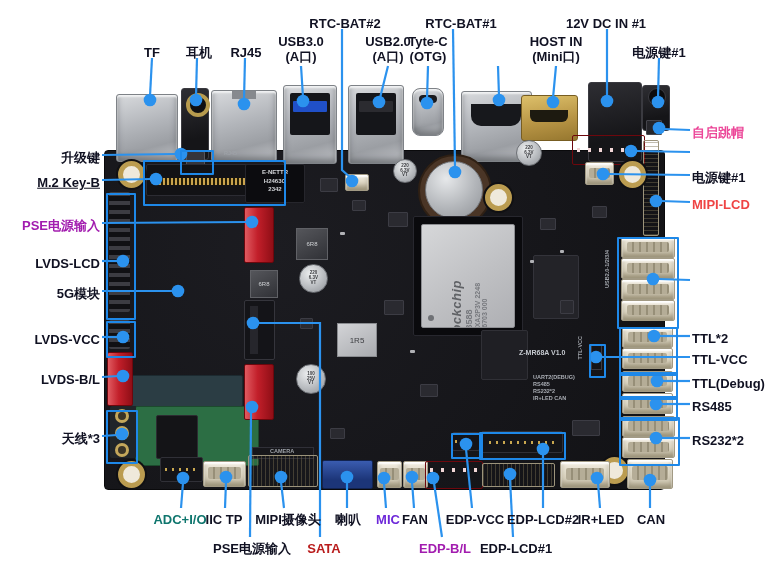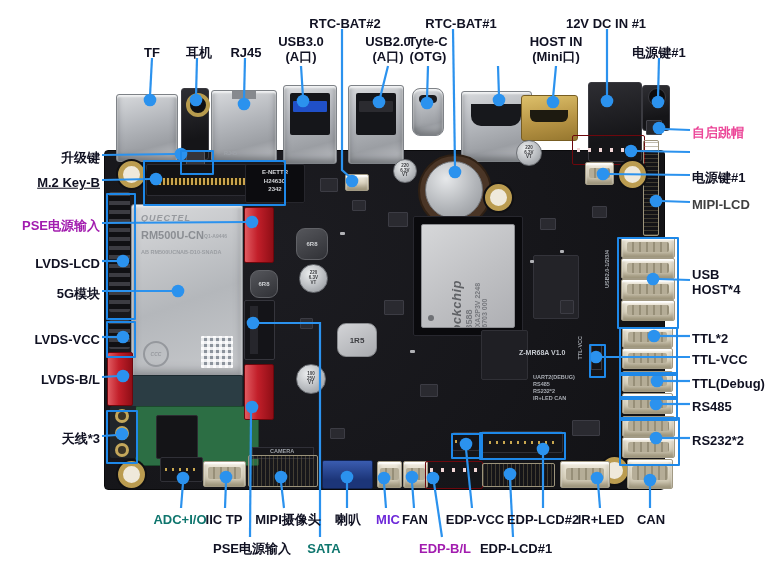--- a/index.html
+++ b/index.html
@@ -31,22 +31,22 @@
   .fpc{background:linear-gradient(180deg,#e7e0cd,#cfc7ae);border:1px solid #9c947c;border-radius:2px;
        background-image:repeating-linear-gradient(90deg,rgba(120,110,80,.45) 0 1px,rgba(0,0,0,0) 1px 4px);}
   .pinheader{background:#0e0e11;border-radius:2px;
        background-image:repeating-linear-gradient(180deg,#3c3c42 0 4px,#101013 4px 9px),
                         linear-gradient(90deg,#c9a74f 0 4px,rgba(0,0,0,0) 4px);}
   .hole{position:absolute;width:17px;height:17px;border-radius:50%;background:#efe9db;
         border:5px solid #bb9c50;box-shadow:0 0 0 2px #101013;}
   .cap{position:absolute;border-radius:50%;background:radial-gradient(circle at 38% 32%,#eceeef,#b9bcc0 55%,#8e9196);
        border:1px solid #6d7075;color:#3a3b3f;font-size:4.5px;font-weight:700;text-align:center;
        display:flex;align-items:center;justify-content:center;line-height:1.1;white-space:pre-line;}
-  .ind{position:absolute;background:linear-gradient(150deg,#55565b,#303136);border:1px solid #606166;border-radius:9px;
-       color:#cfd1d4;font-size:6px;font-weight:700;display:flex;align-items:center;justify-content:center;}
+  .ind{position:absolute;background:linear-gradient(150deg,#55565b,#303136);border:1px solid #606166;border-radius:0;
+       color:#cfd1d4;font-size:6px;font-weight:400;display:flex;align-items:center;justify-content:center;}
   .silk{position:absolute;color:#c4c8ce;font-weight:700;}
   .tiny{position:absolute;background:#2a2a30;border:1px solid #3c3c44;border-radius:1px;}
   .tinyw{position:absolute;background:#d7d8dc;border-radius:1px;opacity:.8;}
   
   #callout-svg{position:absolute;left:0;top:0;z-index:7;pointer-events:none;}
   #labels,#boxes{position:absolute;left:0;top:3px;width:768px;height:565px;z-index:8;pointer-events:none;}
   .callout-label{position:absolute;font-weight:700;font-size:13px;line-height:1.12;color:#101122;white-space:pre-line;}
   .align-top,.align-bottom{transform:translateX(-50%);text-align:center;}
   .align-left{transform:translate(-100%,-50%);text-align:right;}
   .align-right{transform:translateY(-50%);text-align:left;}
@@ -133,28 +133,20 @@
       <div class="soc-brand">Rockchip</div>
       <div class="soc-line" style="font-size:9px;">RK3588</div>
       <div class="soc-line">SBGXA2P3V 2248</div>
       <div class="soc-line">BM26703 000</div>
     </div>
     <div class="abs" style="left:6px;bottom:6px;width:6px;height:6px;border-radius:50%;background:#6f7control175;background:#6f7175;"></div>
   </div>
   <div class="abs" style="left:533px;top:255px;width:44px;height:62px;background:#232328;border:1px solid #33333a;border-radius:2px;"></div>
   <div class="abs" style="left:481px;top:330px;width:45px;height:48px;background:#1f1f24;border:1px solid #30303 6;border:1px solid #303036;border-radius:2px;"></div>
 
-  <div class="modem">
-    <div style="position:absolute;left:9px;top:8px;font-size:9px;font-weight:700;font-style:italic;letter-spacing:1px;color:#96999e;">QUECTEL</div>
-    <div style="position:absolute;left:9px;top:24px;font-size:11px;font-weight:700;color:#8b8e93;">RM500U-CN</div>
-    <div style="position:absolute;left:72px;top:28px;font-size:5px;font-weight:700;color:#9a9da2;">Q1-A9446</div>
-    <div style="position:absolute;left:9px;top:44px;font-size:5.5px;font-weight:700;color:#9a9da2;">AB  RM500UCNAB-D10-SNADA</div>
-    <div class="ccc">CCC</div>
-    <div class="qr"></div>
-  </div>
 
   <div class="abs" style="left:131px;top:375px;width:110px;height:30px;background:#2b3d44;border:1px solid #1c2a30;border-radius:2px;"></div>
   <div class="abs" style="left:135px;top:406px;width:122px;height:58px;background:#2c6e44;border:1px solid #1c4a2d;border-radius:2px;">
     <div class="abs" style="left:20px;top:8px;width:40px;height:42px;background:#141417;border:1px solid #2c2c31;border-radius:2px;"></div>
   </div>
 
   <div class="abs" style="left:110px;top:406px;width:26px;height:52px;background:#202529;border-radius:2px;"></div>
   <div class="abs" style="left:115px;top:409px;width:8px;height:8px;border-radius:50%;background:#3a3426;border:3px solid #c3a75b;"></div>
   <div class="abs" style="left:115px;top:426px;width:8px;height:8px;border-radius:50%;background:#3a3426;border:3px solid #c3a75b;"></div>
   <div class="abs" style="left:115px;top:443px;width:8px;height:8px;border-radius:50%;background:#3a3426;border:3px solid #c3a75b;"></div>
@@ -390,40 +382,39 @@
 (A口)</div>
       <div class="callout-label align-top" style="left: 388px; top: 32px; color: rgb(16, 17, 34);">USB2.0
 (A口)</div>
       <div class="callout-label align-top" style="left: 428px; top: 32px; color: rgb(16, 17, 34);">Tyte-C
 (OTG)</div>
       <div class="callout-label align-top" style="left: 556px; top: 32px; color: rgb(16, 17, 34);">HOST IN
 (Mini口)</div>
       <div class="callout-label align-top" style="left: 659px; top: 43px; color: rgb(16, 17, 34);">电源键#1</div>
       <div class="callout-label align-right" style="left: 692px; top: 130px; color: #ec4899;">自启跳帽</div>
       <div class="callout-label align-right" style="left: 692px; top: 175px; color: rgb(16, 17, 34);">电源键#1</div>
-      <div class="callout-label align-right" style="left: 692px; top: 202px; color: #404040;">MIPI-LCD</div>
-      <div class="callout-label align-right" style="left: 692px; top: 280px; color: rgb(16, 17, 34);">USB HOST*4</div>
+      <div class="callout-label align-right" style="left: 692px; top: 202px; color: #ef4444;">MIPI-LCD</div>
       <div class="callout-label align-right" style="left: 692px; top: 336px; color: rgb(16, 17, 34);">TTL*2</div>
       <div class="callout-label align-right" style="left: 692px; top: 357px; color: rgb(16, 17, 34);">TTL-VCC</div>
       <div class="callout-label align-right" style="left: 692px; top: 381px; color: rgb(16, 17, 34);">TTL(Debug)</div>
       <div class="callout-label align-right" style="left: 692px; top: 404px; color: rgb(16, 17, 34);">RS485</div>
       <div class="callout-label align-right" style="left: 692px; top: 438px; color: rgb(16, 17, 34);">RS232*2</div>
       <div class="callout-label align-left" style="left: 100px; top: 155px; color: rgb(16, 17, 34);">升级键</div>
       <div class="callout-label align-left" style="left: 100px; top: 180px; color: rgb(16, 17, 34); text-decoration: underline;">M.2 Key-B</div>
       <div class="callout-label align-left" style="left: 100px; top: 223px; color: #a21caf;">PSE电源输入</div>
       <div class="callout-label align-left" style="left: 100px; top: 261px; color: rgb(16, 17, 34);">LVDS-LCD</div>
       <div class="callout-label align-left" style="left: 100px; top: 291px; color: rgb(16, 17, 34);">5G模块</div>
       <div class="callout-label align-left" style="left: 100px; top: 337px; color: rgb(16, 17, 34);">LVDS-VCC</div>
       <div class="callout-label align-left" style="left: 100px; top: 377px; color: rgb(16, 17, 34);">LVDS-B/L</div>
       <div class="callout-label align-left" style="left: 100px; top: 436px; color: rgb(16, 17, 34);">天线*3</div>
       <div class="callout-label align-bottom" style="left: 180px; top: 510px; color: #0f766e;">ADC+I/O</div>
       <div class="callout-label align-bottom" style="left: 224px; top: 510px; color: rgb(16, 17, 34);">IIC TP</div>
       <div class="callout-label align-bottom" style="left: 288px; top: 510px; color: rgb(16, 17, 34);">MIPI摄像头</div>
       <div class="callout-label align-bottom" style="left: 252px; top: 539px; color: rgb(16, 17, 34);">PSE电源输入</div>
-      <div class="callout-label align-bottom" style="left: 324px; top: 539px; color: #0f766e;">SATA</div>
+      <div class="callout-label align-bottom" style="left: 324px; top: 539px; color: #b91c1c;">SATA</div>
       <div class="callout-label align-bottom" style="left: 348px; top: 510px; color: rgb(16, 17, 34);">喇叭</div>
       <div class="callout-label align-bottom" style="left: 388px; top: 510px; color: #6d28d9;">MIC</div>
       <div class="callout-label align-bottom" style="left: 415px; top: 510px; color: rgb(16, 17, 34);">FAN</div>
       <div class="callout-label align-bottom" style="left: 475px; top: 510px; color: rgb(16, 17, 34);">EDP-VCC</div>
       <div class="callout-label align-bottom" style="left: 445px; top: 539px; color: #a21caf;">EDP-B/L</div>
       <div class="callout-label align-bottom" style="left: 516px; top: 539px; color: rgb(16, 17, 34);">EDP-LCD#1</div>
       <div class="callout-label align-bottom" style="left: 543px; top: 510px; color: rgb(16, 17, 34);">EDP-LCD#2</div>
       <div class="callout-label align-bottom" style="left: 601px; top: 510px; color: rgb(16, 17, 34);">IR+LED</div>
       <div class="callout-label align-bottom" style="left: 651px; top: 510px; color: rgb(16, 17, 34);">CAN</div>
     </div>

